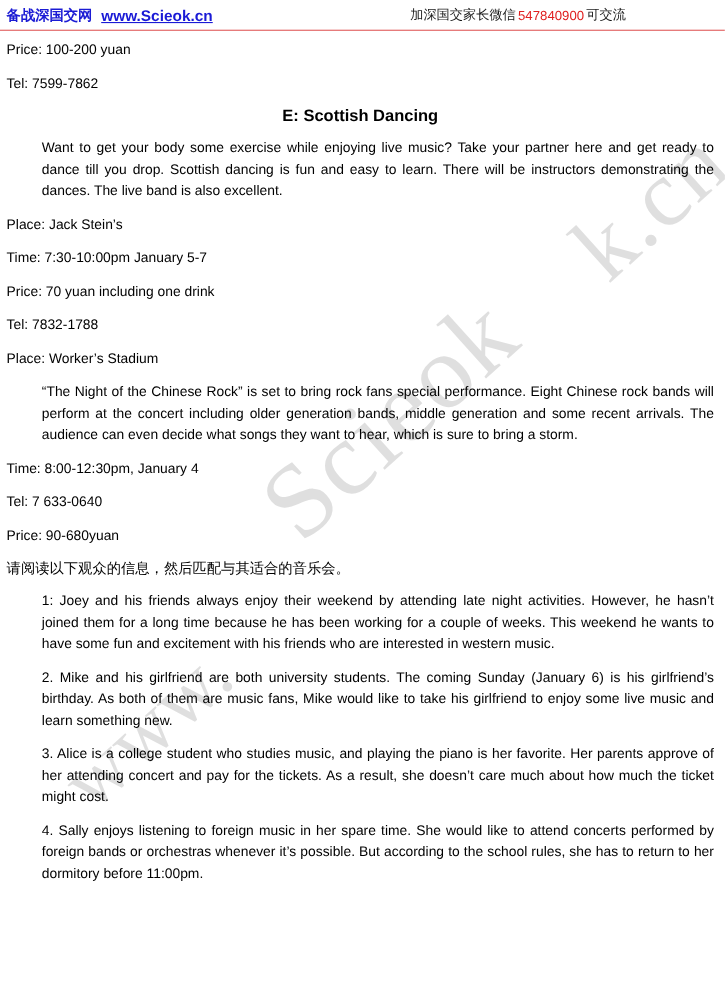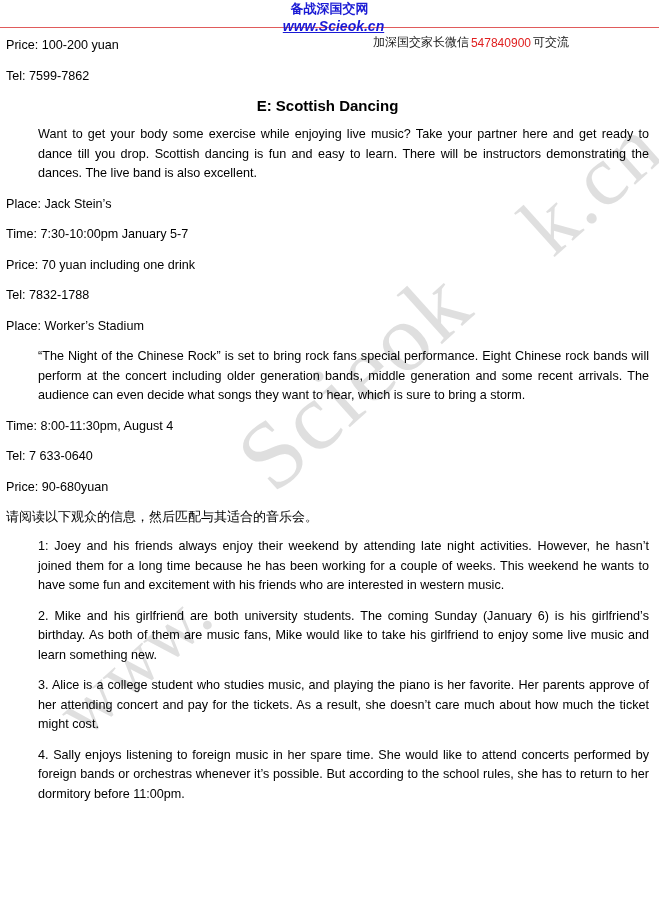--- a/index.html
+++ b/index.html
@@ -19,35 +19,33 @@
   
   .header {
     position: relative;
     height: 28px;
     border-bottom: 1px solid #e05b5b;
     box-sizing: border-box;
     padding: 0 6px;
     display: flex;
     align-items: center;
     white-space: nowrap;
-    flex-direction: column;
   }
   .hdr-left {
     font-size: 13px;
     font-weight: bold;
     color: #1b1bd4;
     letter-spacing: 0px;
   }
   .hdr-url {
     font-size: 14px;
     font-weight: bold;
     color: #1a1ad6;
     text-decoration: underline;
     margin-left: 8px;
-    font-style: italic;
   }
   .hdr-right {
     margin-left: auto;
     display: flex;
     align-items: center;
     font-size: 12px;
     padding-right: 84px;
   }
   .hdr-right .cn {
     color: #1a1a1a;
@@ -156,21 +154,21 @@
     <p class="para justify">Want to get your body some exercise while enjoying live music? Take your partner here and get ready to dance till you drop. Scottish dancing is fun and easy to learn. There will be instructors demonstrating the dances. The live band is also excellent.</p>
 
     <p class="para">Place: Jack Stein’s</p>
     <p class="para">Time: 7:30-10:00pm January 5-7</p>
     <p class="para spaced-price">Price:    70 yuan including one drink</p>
     <p class="para">Tel: 7832-1788</p>
 
     <p class="para">Place: Worker’s Stadium</p>
 
     <p class="para justify">“The Night of the Chinese Rock” is set to bring rock fans special performance. Eight Chinese rock bands will perform at the concert including older generation bands, middle generation and some recent arrivals. The audience can even decide what songs they want to hear, which is sure to bring a storm.</p>
-    <p class="para">Time: 8:00-11:30pm, August 4</p>
+    <p class="para">Time: 8:00-12:30pm, January 4</p>
     <p class="para">Tel: 7 633-0640</p>
     <p class="para">Price: 90-680yuan</p>
 
     <p class="cnline">请阅读以下观众的信息，然后匹配与其适合的音乐会。</p>
 
     <p class="para justify">1: Joey and his friends always enjoy their weekend by attending late night activities. However, he hasn’t joined them for a long time because he has been working for a couple of weeks. This weekend he wants to have some fun and excitement with his friends who are interested in western music.</p>
     <p class="para justify">2. Mike and his girlfriend are both university students. The coming Sunday (January 6) is his girlfriend’s birthday. As both of them are music fans, Mike would like to take his girlfriend to enjoy some live music and learn something new.</p>
     <p class="para justify">3. Alice is a college student who studies music, and playing the piano is her favorite. Her parents approve of her attending concert and pay for the tickets. As a result, she doesn’t care much about how much the ticket might cost.</p>
     <p class="para justify">4. Sally enjoys listening to foreign music in her spare time. She would like to attend concerts performed by foreign bands or orchestras whenever it’s possible. But according to the school rules, she has to return to her dormitory before 11:00pm.</p>
 

